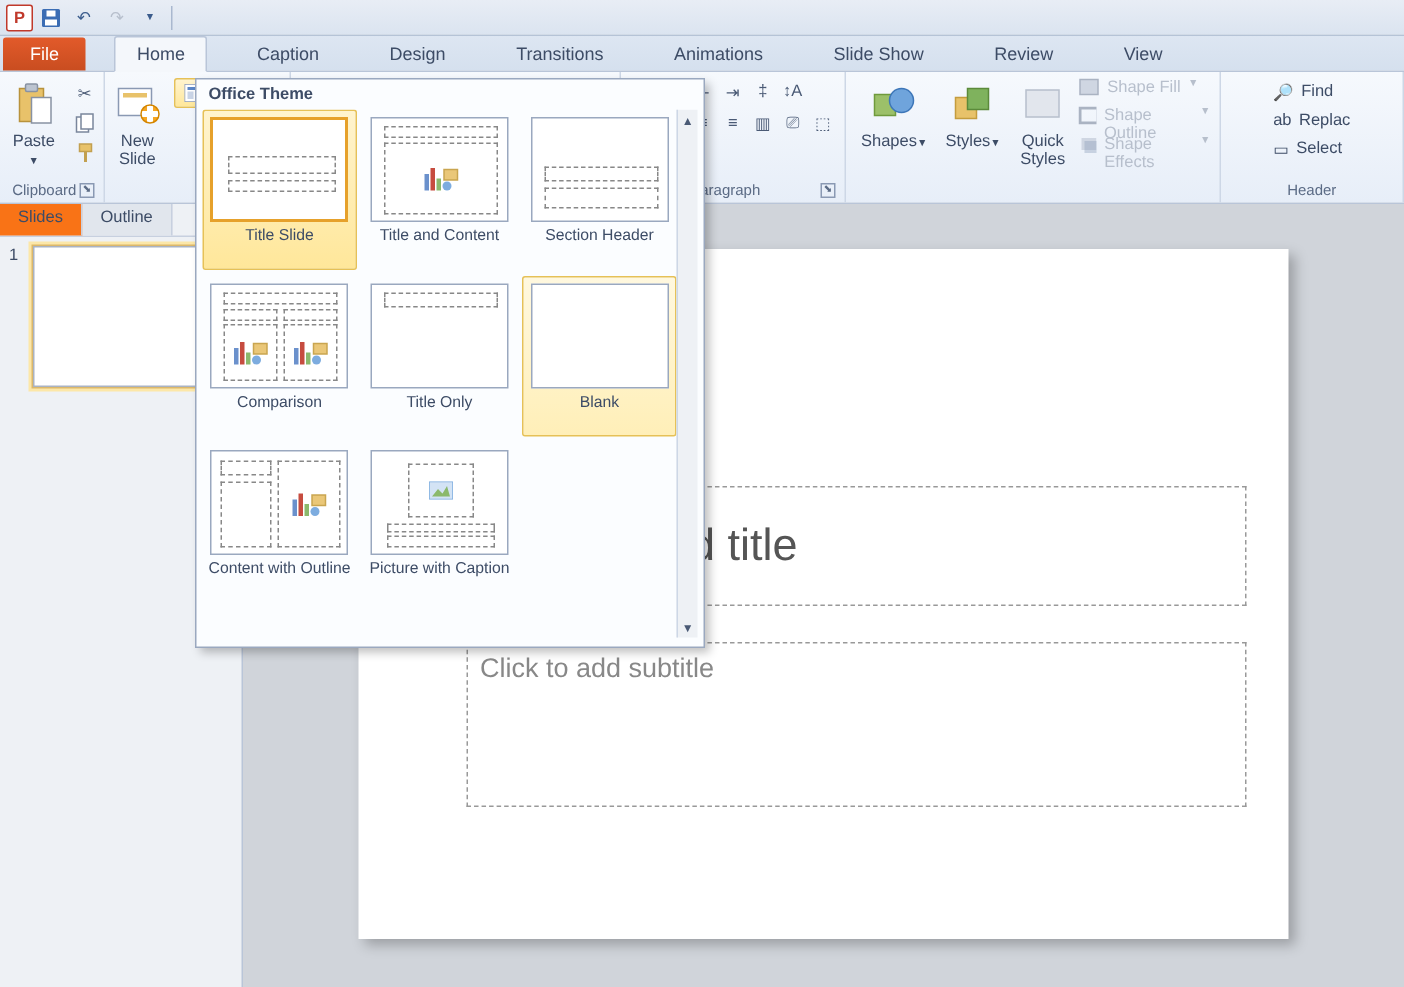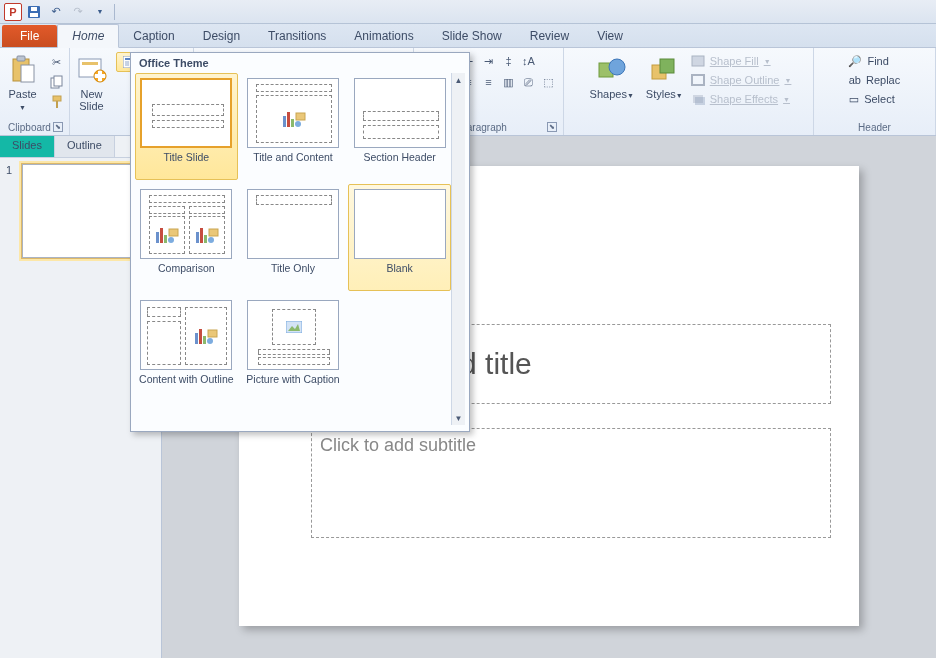--- a/index.html
+++ b/index.html
@@ -7,24 +7,24 @@
 
   
   .titlebar { height: 24px; background: linear-gradient(#e8edf5,#dbe4f0); display:flex; align-items:center; border-bottom:1px solid #b5c3d6;}
   .qat { display:flex; align-items:center; padding-left:4px; gap:2px;}
   .qat-app { width:18px; height:18px; border:1px solid #c0392b; background:#fff; color:#c0392b; font-weight:bold; font-size:11px; display:flex; align-items:center; justify-content:center; border-radius:2px;}
   .qat-item { width:20px; height:20px; display:flex; align-items:center; justify-content:center; color:#3b5c8c; border-radius:2px;}
   .qat-sep{height:16px;width:1px;background:#a9b8cf;margin:0 2px;}
   .title-text{flex:1;text-align:center;color:#4a5a75;font-size:12px;}
 
   
-  .ribbon-tabs{height:24px;background:linear-gradient(#dde6f2,#d5e0ee);display:flex;align-items:flex-end;border-bottom:1px solid #b9c5d8;}
+  .ribbon-tabs{height:24px;background:linear-gradient(#dde6f2,#d5e0ee);display:flex;align-items:flex-end;border-bottom:1px solid #b9c5d8;gap:19px;}
   .file-tab{background:linear-gradient(#e25a2a,#c94d20);color:#fff;padding:4px 18px;font-size:12px;border-radius:2px 2px 0 0;margin-left:2px;}
   .tab{padding:4px 14px;font-size:12px;color:#3d4c66;}
-  .tab.active{background:#f4f7fb;border:1px solid #b9c5d8;border-bottom:1px solid #f4f7fb;border-radius:2px 2px 0 0;margin-bottom:-1px;font-style:italic;}
+  .tab.active{background:#f4f7fb;border:1px solid #b9c5d8;border-bottom:1px solid #f4f7fb;border-radius:2px 2px 0 0;margin-bottom:-1px;}
 
   
   .ribbon{height:88px;background:linear-gradient(#f6f9fd,#e7eef8);display:flex;border-bottom:1px solid #b9c5d8;position:relative;}
   .group{border-right:1px solid #cdd7e6;padding:2px 6px 0 6px;display:flex;flex-direction:column;align-items:center;justify-content:space-between;position:relative;}
   .group-label{font-size:10px;color:#5b6b85;padding:1px 0 2px;text-align:center;width:100%;}
   .group-label .launcher{float:right;width:10px;height:10px;border:1px solid #8a99b3;font-size:7px;line-height:8px;color:#5b6b85;}
   .group-body{flex:1;display:flex;align-items:flex-start;gap:4px;padding-top:2px;}
   .big-btn{display:flex;flex-direction:column;align-items:center;justify-content:flex-start;gap:2px;padding:2px 4px;border-radius:2px;}
   .big-btn .icon{width:32px;height:32px;display:flex;align-items:center;justify-content:center;}
   .big-btn .lbl{font-size:11px;color:#3d4c66;text-align:center;line-height:12px;}
@@ -36,21 +36,21 @@
   .font-box{width:112px;height:20px;border:1px solid #c7d0df;background:#fff;display:flex;align-items:center;padding:0 4px;color:#b7bfcc;margin-left:2px;}
   .num-box{width:40px;height:20px;border:1px solid #c7d0df;background:#fff;display:flex;align-items:center;padding:0 4px;color:#b7bfcc;}
   .row{display:flex;gap:2px;align-items:center;}
   .mini-btn{height:18px;min-width:18px;display:flex;align-items:center;justify-content:center;color:#4a5a75;font-size:11px;}
 
   
   .workspace{position:absolute;top:136px;bottom:0;left:0;right:0;display:flex;background:#d0d4da;}
   .left-panel{width:162px;background:#eef1f5;border-right:1px solid #b9c5d8;display:flex;flex-direction:column;}
   .panel-tabs{height:22px;display:flex;border-bottom:1px solid #c7d0df;}
   .panel-tab{padding:3px 12px;font-size:11px;color:#3d4c66;background:#e1e6ed;border-right:1px solid #c7d0df;}
-  .panel-tab.active{background:#14b8a6;}
+  .panel-tab.active{background:#f97316;}
   .thumbs{flex:1;padding:6px;}
   .thumb-row{display:flex;gap:6px;align-items:flex-start;}
   .thumb-num{font-size:11px;color:#3d4c66;width:10px;}
   .thumb{width:130px;height:94px;background:#fff;border:1px solid #aab3c2;box-shadow:0 0 0 1px #dcb86a, 0 0 0 3px #fce7a8;}
   .slide-area{flex:1;position:relative;overflow:hidden;}
   .slide-canvas{position:absolute;left:50%;top:30px;transform:translateX(-50%);width:620px;height:460px;background:#fff;box-shadow:4px 4px 8px rgba(0,0,0,0.25);}
   .ph-title{position:absolute;left:72px;top:158px;width:520px;height:80px;border:1px dashed #999;display:flex;align-items:center;font-size:30px;color:#555;padding-left:8px;}
   .ph-sub{position:absolute;left:72px;top:262px;width:520px;height:110px;border:1px dashed #999;font-size:18px;color:#888;padding:6px 8px;}
 
   
@@ -63,21 +63,21 @@
   .layout-item{display:flex;flex-direction:column;align-items:center;padding:4px 2px;border:1px solid transparent;border-radius:2px;}
   .layout-item.selected > .layout-shell{border:2px solid #e6a12b;}
   .layout-item.selected{background:linear-gradient(#fff4cf,#ffe79a);border-color:#e6c157;}
   .layout-item.hover{background:linear-gradient(#fff8df,#ffefb8);border-color:#e6c157;}
   .layout-shell{width:92px;height:70px;background:#fff;border:1px solid #9aa8bf;position:relative;}
   .layout-label{font-size:10.5px;color:#3d4c66;text-align:center;margin-top:3px;line-height:12px;height:24px;}
   .dash{position:absolute;border:1px dashed #888;background:#fff;}
   .cnt{position:absolute;border:1px dashed #888;display:flex;align-items:center;justify-content:center;}
   .cnt svg{opacity:.9;}
   .drawing-right{display:flex;flex-direction:column;gap:1px;font-size:11px;color:#3d4c66;}
-  .drawing-right .line{display:flex;align-items:center;gap:5px;height:18px;text-decoration:underline;}
+  .drawing-right .line{display:flex;align-items:flex-start;gap:5px;height:18px;}
 
   .editing{display:flex;flex-direction:column;gap:1px;font-size:11px;color:#3d4c66;}
   .editing .line{display:flex;align-items:center;gap:5px;height:18px;padding:0 2px;}
 </style>
 </head>
 <body>
 
 <div class="titlebar">
   <div class="qat">
     <div class="qat-app">P</div>
@@ -245,20 +245,29 @@
         <div class="lbl"><span>Shapes</span><span style="font-size:7px">▼</span></div>
       </div>
       <div class="big-btn">
         <div class="icon">
             <svg width="28" height="26" viewBox="0 0 28 26">
               <rect x="2" y="8" width="14" height="14" fill="#e8c26a" stroke="#c49c3e"></rect>
               <rect x="10" y="2" width="14" height="14" fill="#7fb25d" stroke="#5b8a3a"></rect>
             </svg>
           </div>
         <div class="lbl"><span>Styles</span><span style="font-size:7px">▼</span></div>
+      </div>
+      <div class="big-btn disabled">
+        <div class="icon">
+            <svg width="28" height="26" viewBox="0 0 28 26">
+              <rect x="3" y="3" width="22" height="18" fill="#e2e6ed" stroke="#b7bfcc"></rect>
+            </svg>
+          </div>
+        <div class="lbl" style="white-space:pre">Quick
+Styles</div>
       </div>
       <div class="drawing-right">
         <div class="line disabled">
             <svg width="14" height="12">
               <rect x="1" y="1" width="12" height="10" fill="#cfd6e2" stroke="#aab3c2"></rect>
             </svg>
             <span>Shape Fill</span>
             <span style="font-size:7px">▼</span>
           </div>
         <div class="line disabled">

